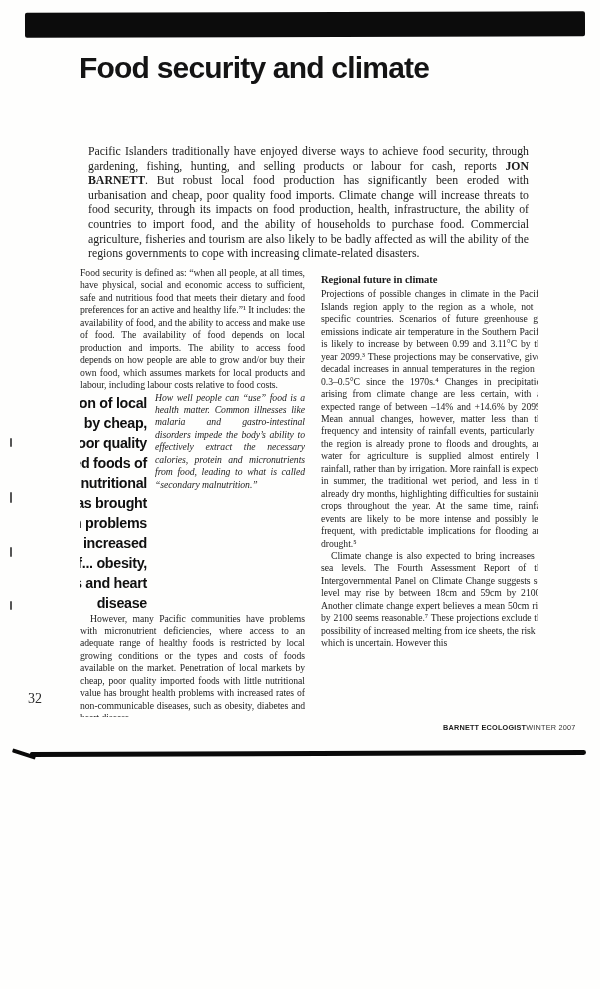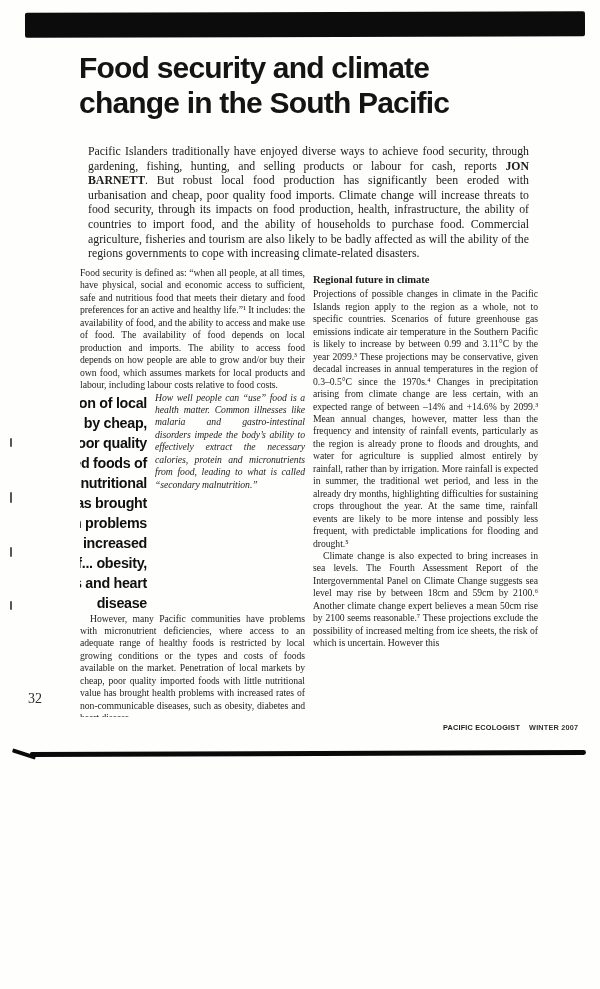--- a/index.html
+++ b/index.html
@@ -20,21 +20,21 @@
     letter-spacing:-0.8px;color:#141414;
   }
   .standfirst{
     position:absolute;left:80px;top:136px;width:441px;margin:8px;
     font-family:Liberation Serif, serif;
     font-size:11.8px;line-height:14.6px;text-align:justify;color:#1b1b1b;
   }
   .standfirst .author{font-weight:bold;}
   .columns{
     position:absolute;left:80px;top:267px;width:458px;height:450px;
-    display:flex;gap:8px;overflow:hidden;
+    display:flex;gap:16px;overflow:hidden;
   }
   .col{width:225px;flex:0 0 225px;font-size:9.7px;line-height:12.45px;
     text-align:justify;color:#232323;letter-spacing:-0.05px;}
   .body-p{margin:0;}
   .body-p.indent{text-indent:10px;}
   .wrap-row{display:flex;}
   .pullquote{
     flex:0 0 135px;margin-left:-60px;box-sizing:border-box;padding:1px 8px 0 0;
     text-align:right;
     font-family:"Liberation Sans","DejaVu Sans",sans-serif;
@@ -48,21 +48,21 @@
   }
   .page-num{
     position:absolute;left:28px;top:691px;font-size:14px;color:#2a2a2a;
   }
   .footer-right{
     position:absolute;left:443px;top:723px;
     font-family:"Liberation Sans","DejaVu Sans",sans-serif;
     font-weight:bold;font-size:7.3px;letter-spacing:0.2px;color:#1c1c1c;
     white-space:nowrap;
   }
-  .footer-right .issue{margin-left:9px;font-weight:700;color:#333;}
+  .footer-right .issue{margin-left:0;font-weight:400;color:#333;}
   .bottom-bar{
     position:absolute;left:30px;top:751px;width:556px;height:5px;
     background:#0a0a0a;border-radius:2px 3px 3px 1px;transform:rotate(-0.2deg);
   }
   .bottom-bar-hook{
     position:absolute;left:12px;top:752px;width:24px;height:4px;
     background:#0a0a0a;border-radius:1px;transform:rotate(18deg);
   }
   .scan-mark{position:absolute;left:10px;width:2px;background:#555;border-radius:1px;}
   .m1{top:438px;height:9px;}
@@ -70,21 +70,21 @@
   .m3{top:547px;height:10px;}
   .m4{top:601px;height:9px;}
 </style>
 </head>
 <body>
 
 <div class="page">
 
   <div class="top-bar"></div>
 
-  <h1 class="title"><span>Food security and climate</span><br><span>change in the South Pacific</span></h1>
+  <h1 class="title"><span>Food security and climate</span><br></h1>
 
   <p class="standfirst"><span>Pacific Islanders traditionally have enjoyed diverse ways to achieve food security, through gardening, fishing, hunting, and selling products or labour for cash, reports </span><span class="author">JON BARNETT</span><span>. But robust local food production has significantly been eroded with urbanisation and cheap, poor quality food imports. Climate change will increase threats to food security, through its impacts on food production, health, infrastructure, the ability of countries to import food, and the ability of households to purchase food. Commercial agriculture, fisheries and tourism are also likely to be badly affected as will the ability of the regions governments to cope with increasing climate-related disasters.</span></p>
 
   <div class="columns">
 
     <div class="col">
       <p class="body-p">Food security is defined as: “when all people, at all times, have physical, social and economic access to sufficient, safe and nutritious food that meets their dietary and food preferences for an active and healthy life.”¹ It includes: the availability of food, and the ability to access and make use of food. The availability of food depends on local production and imports. The ability to access food depends on how people are able to grow and/or buy their own food, which assumes markets for local products and labour, including labour costs relative to food costs.</p>
       <div class="wrap-row">
         <div class="pullquote">Penetration of local markets by cheap, poor quality imported foods of little nutritional value has brought health problems with increased rates of... obesity, diabetes and heart disease</div>
         <div class="narrow">
@@ -98,21 +98,21 @@
     <div class="col">
       <h2 class="section-heading">Regional future in climate</h2>
       <p class="body-p">Projections of possible changes in climate in the Pacific Islands region apply to the region as a whole, not to specific countries. Scenarios of future greenhouse gas emissions indicate air temperature in the Southern Pacific is likely to increase by between 0.99 and 3.11°C by the year 2099.³ These projections may be conservative, given decadal increases in annual temperatures in the region of 0.3–0.5°C since the 1970s.⁴ Changes in precipitation arising from climate change are less certain, with an expected range of between –14% and +14.6% by 2099.³ Mean annual changes, however, matter less than the frequency and intensity of rainfall events, particularly as the region is already prone to floods and droughts, and water for agriculture is supplied almost entirely by rainfall, rather than by irrigation. More rainfall is expected in summer, the traditional wet period, and less in the already dry months, highlighting difficulties for sustaining crops throughout the year. At the same time, rainfall events are likely to be more intense and possibly less frequent, with predictable implications for flooding and drought.⁵</p>
       <p class="body-p indent">Climate change is also expected to bring increases in sea levels. The Fourth Assessment Report of the Intergovernmental Panel on Climate Change suggests sea level may rise by between 18cm and 59cm by 2100.⁶ Another climate change expert believes a mean 50cm rise by 2100 seems reasonable.⁷ These projections exclude the possibility of increased melting from ice sheets, the risk of which is uncertain. However this</p>
     </div>
 
   </div>
 
   <div class="page-num">32</div>
 
-  <div class="footer-right"><span>PACIFIC ECOLOGIST</span><span class="issue">WINTER 2007</span></div>
+  <div class="footer-right"><span>BARNETT ECOLOGIST</span><span class="issue">WINTER 2007</span></div>
 
   <div class="bottom-bar"></div>
   <div class="bottom-bar-hook"></div>
 
   <div class="scan-mark m1"></div>
   <div class="scan-mark m2"></div>
   <div class="scan-mark m3"></div>
   <div class="scan-mark m4"></div>
 
 </div>

